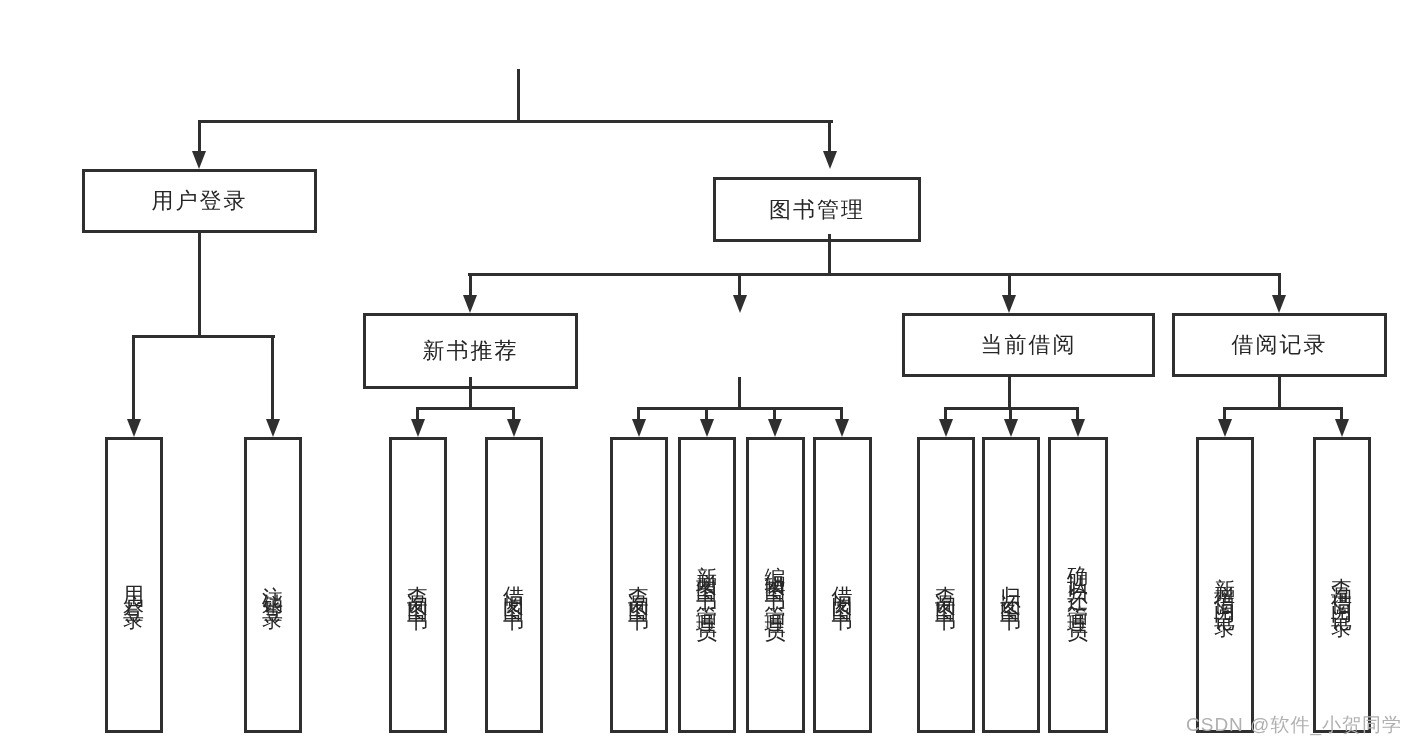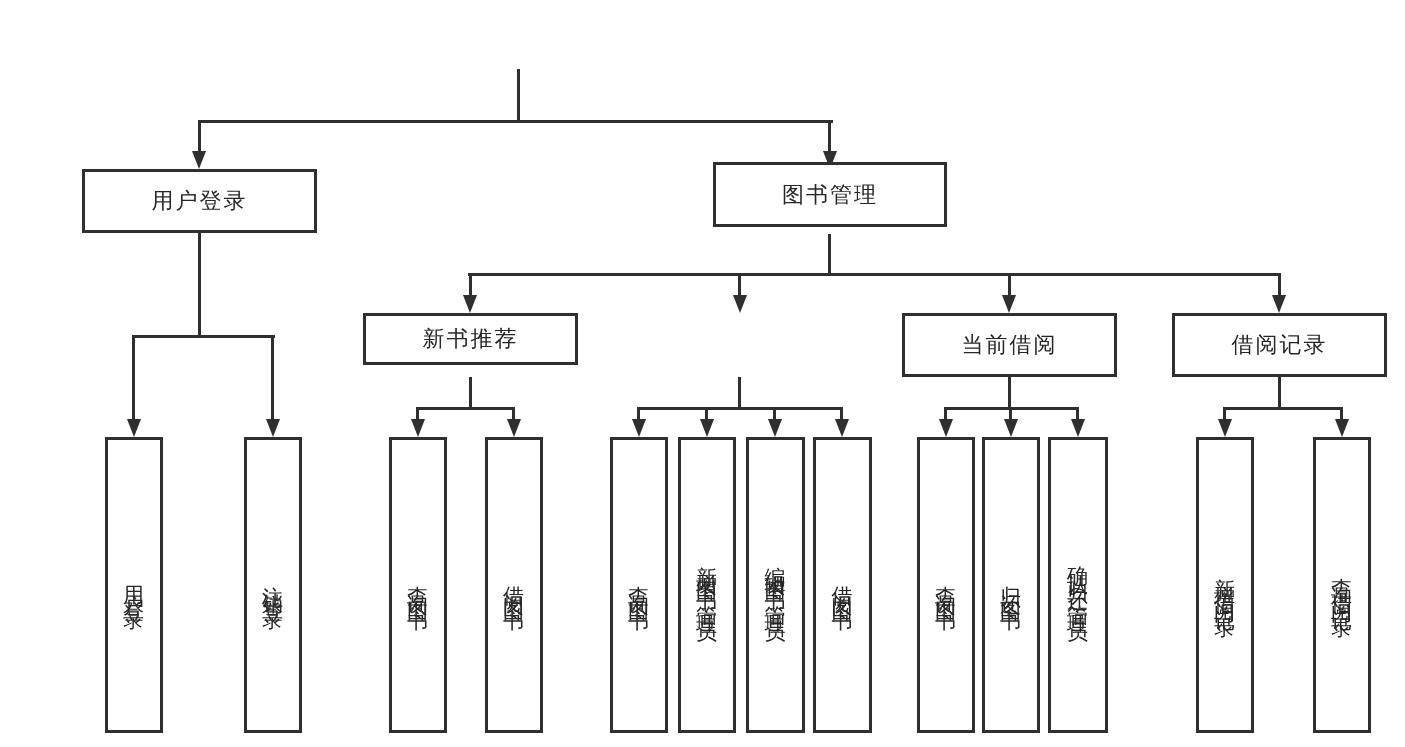--- a/index.html
+++ b/index.html
@@ -57,21 +57,21 @@
   <div class="line" style="left:517px; top:69px; width:3px; height:51px;"></div>
   <div class="line" style="left:198px; top:120px; width:635px; height:3px;"></div>
   <div class="line" style="left:198px; top:120px; width:3px; height:33px;"></div>
   <div class="arrow" style="left:192px; top:151px;"></div>
   <div class="line" style="left:828px; top:120px; width:3px; height:33px;"></div>
   <div class="arrow" style="left:823px; top:151px;"></div>
 
   <div class="box h-label" style="left:82px; top:169px; width:235px; height:64px;">
     <span>用户登录</span>
   </div>
-  <div class="box h-label" style="left:713px; top:162px; width:234px; height:65px;font-family:Liberation Mono, monospace;">
+  <div class="box h-label" style="left:713px; top:177px; width:208px; height:65px;font-family:Liberation Mono, monospace;">
     <span>图书管理</span>
   </div>
 
   <div class="line" style="left:198px; top:233px; width:3px; height:102px;"></div>
   <div class="line" style="left:132px; top:335px; width:143px; height:3px;"></div>
   <div class="line" style="left:132px; top:335px; width:3px; height:85px;"></div>
   <div class="arrow" style="left:127px; top:419px;"></div>
   <div class="line" style="left:271px; top:335px; width:3px; height:85px;"></div>
   <div class="arrow" style="left:266px; top:419px;"></div>
 
@@ -79,24 +79,24 @@
   <div class="line" style="left:468px; top:273px; width:813px; height:3px;"></div>
   <div class="line" style="left:469px; top:273px; width:3px; height:24px;"></div>
   <div class="arrow" style="left:463px; top:295px;"></div>
   <div class="line" style="left:738px; top:273px; width:3px; height:24px;"></div>
   <div class="arrow" style="left:733px; top:295px;"></div>
   <div class="line" style="left:1008px; top:273px; width:3px; height:24px;"></div>
   <div class="arrow" style="left:1002px; top:295px;"></div>
   <div class="line" style="left:1278px; top:273px; width:3px; height:24px;"></div>
   <div class="arrow" style="left:1272px; top:295px;"></div>
 
-  <div class="box h-label" style="left:363px; top:313px; width:215px; height:52px;">
+  <div class="box h-label" style="left:363px; top:313px; width:215px; height:76px;">
     <span>新书推荐</span>
   </div>
-  <div class="box h-label" style="left:902px; top:313px; width:215px; height:64px;">
+  <div class="box h-label" style="left:902px; top:313px; width:253px; height:64px;">
     <span>当前借阅</span>
   </div>
   <div class="box h-label" style="left:1172px; top:313px; width:215px; height:64px;">
     <span>借阅记录</span>
   </div>
 
   <div class="line" style="left:469px; top:377px; width:3px; height:30px;"></div>
   <div class="line" style="left:416px; top:407px; width:99px; height:3px;"></div>
   <div class="line" style="left:416px; top:407px; width:3px; height:14px;"></div>
   <div class="arrow" style="left:411px; top:419px;"></div>
@@ -167,14 +167,15 @@
     <span>确认归还（管理员）</span>
   </div>
 
   <div class="box leaf" style="left:1196px; top:437px; width:58px; height:296px;">
     <span>新增借阅记录</span>
   </div>
   <div class="box leaf" style="left:1313px; top:437px; width:58px; height:296px;">
     <span>查询借阅记录</span>
   </div>
 
+  <div class="watermark">CSDN @软件_小贺同学</div>
 
 </div>
 
 </body></html>

